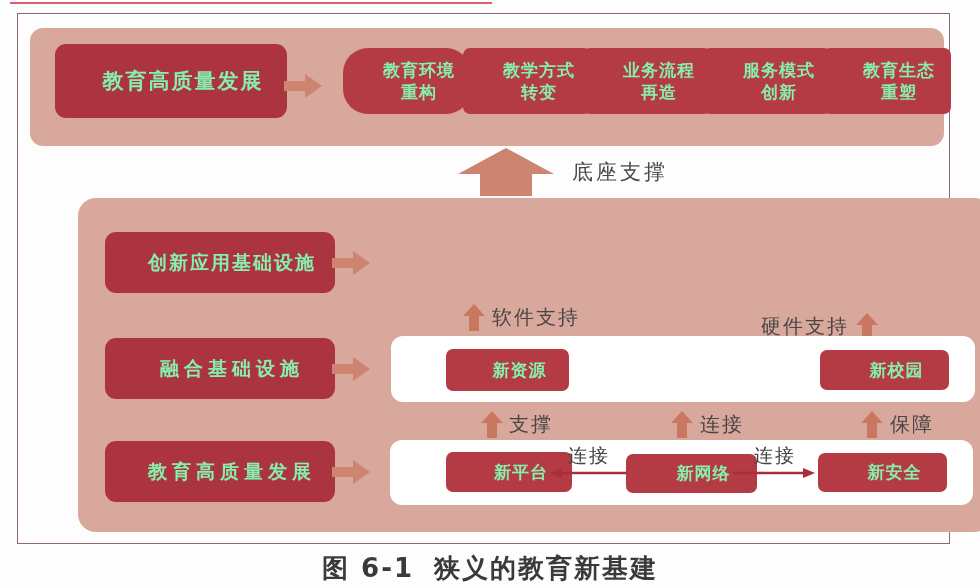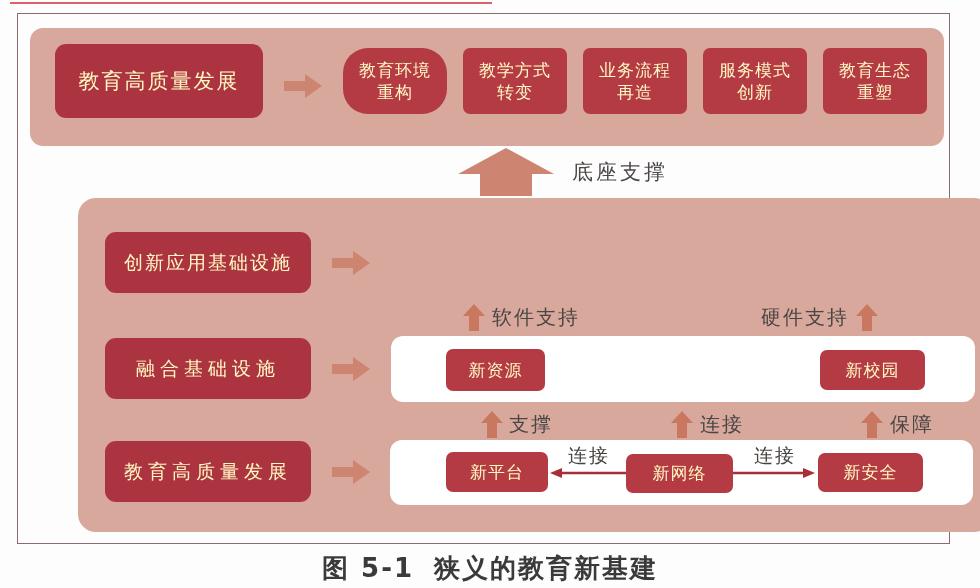--- a/index.html
+++ b/index.html
@@ -13,22 +13,22 @@
   #top-rule{left:10px;top:2px;width:482px;height:2px;background:#e0606a;}
   #frame{left:17px;top:13px;width:931px;height:529px;border:1px solid #8b6b6d;background:transparent;}
 
   
   .panel{background:#d9a89c;}
   #top-panel{left:30px;top:28px;width:914px;height:118px;border-radius:13px;}
   #stack-panel{left:30px;top:198px;width:914px;height:334px;border-radius:18px;margin-left:48px;}
 
   
   .redbox{
-    background:#ac3440;color:#fef9c3;display:flex;align-items:center;justify-content:center;
-    text-align:center;border-radius:11px;font-weight:normal;
+    background:#ac3440;color:#86efac;display:flex;align-items:center;justify-content:center;
+    text-align:center;border-radius:11px;font-weight:bold;padding-left:24px;
   }
   .redbox.small{background:#b43a44;border-radius:7px;}
   #source-box{left:25px;top:16px;width:208px;height:74px;font-size:21px;letter-spacing:2px;}
   .target-box{top:20px;width:104px;height:66px;font-size:17px;line-height:1.3;letter-spacing:1px;}
   .row-label{left:27px;width:206px;height:61px;font-size:19px;letter-spacing:2px;}
   .item-box{font-size:17px;letter-spacing:1px;}
 
   
   .whitebar{background:#ffffff;border-radius:12px;}
 
@@ -101,21 +101,21 @@
     <svg class="abs r-arrow" style="left:254px;top:51px;" viewBox="0 0 38 28">
       <polygon points="0,9 21,9 21,2 38,14 21,26 21,19 0,19" fill="#cd8470"></polygon>
     </svg>
 
     <div class="abs linklabel" style="left:385px;top:106px;">
       <svg class="u-arrow" viewBox="0 0 22 27">
         <polygon points="11,0 22,12 16,12 16,27 6,27 6,12 0,12" fill="#c9785f"></polygon>
       </svg>
       <span>软件支持</span>
     </div>
-    <div class="abs linklabel" style="left:683px;top:106px;">
+    <div class="abs linklabel" style="left:683px;top:115px;">
       <span>硬件支持</span>
       <svg class="u-arrow" viewBox="0 0 22 27">
         <polygon points="11,0 22,12 16,12 16,27 6,27 6,12 0,12" fill="#c9785f"></polygon>
       </svg>
     </div>
 
     <div class="abs redbox row-label" style="top:140px;letter-spacing:5px;">融合基础设施</div>
     <svg class="abs r-arrow" style="left:254px;top:157px;" viewBox="0 0 38 28">
       <polygon points="0,9 21,9 21,2 38,14 21,26 21,19 0,19" fill="#cd8470"></polygon>
     </svg>
@@ -160,16 +160,16 @@
 
       <div class="abs conn-label" style="left:364px;top:3px;">连接</div>
       <svg class="abs" style="left:343px;top:27px;" width="82" height="12" viewBox="0 0 82 12">
         <line x1="0" y1="6" x2="73" y2="6" stroke="#a82f38" stroke-width="2.5"></line>
         <polygon points="82,6 70,1 70,11" fill="#a82f38"></polygon>
       </svg>
     </div>
   </div>
 
   <div class="abs" id="caption">
-    <span>图 5-1</span><span class="gap"></span><span>狭义的教育新基建</span>
+    <span>图 6-1</span><span class="gap"></span><span>狭义的教育新基建</span>
   </div>
 
 </div>
 
 </body></html>

